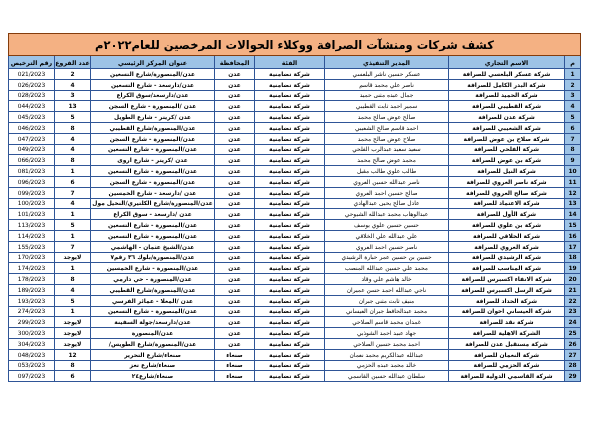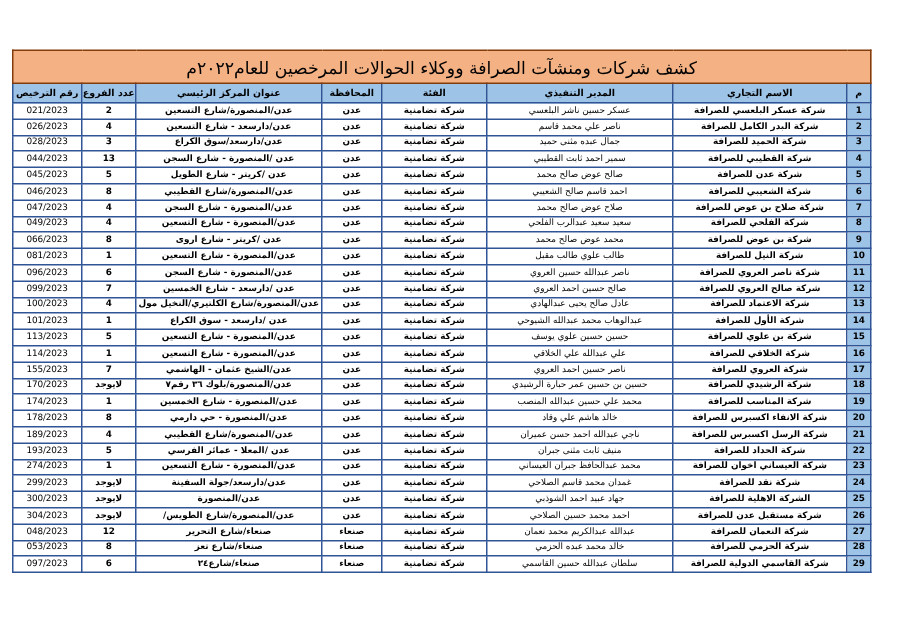--- a/index.html
+++ b/index.html
@@ -38,21 +38,21 @@
     margin: 0;
     box-sizing: border-box;
   }
   
   tr.title-row td {
     background: #f4b183;
     border: 1px solid #843c0c;
     height: 22px;
     text-align: center;
     vertical-align: middle;
-    font-weight: normal;
+    font-weight: bold;
     font-size: 11.5px;
     color: #000000;
     letter-spacing: -0.2px;
     white-space: nowrap;
     margin-top: 48px;
   }
   
   tr.head-row th {
     background: #9dc3e6;
     height: 13px;

